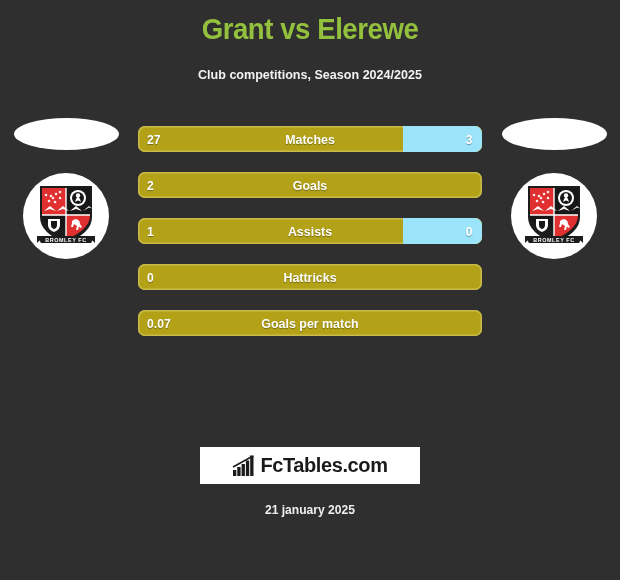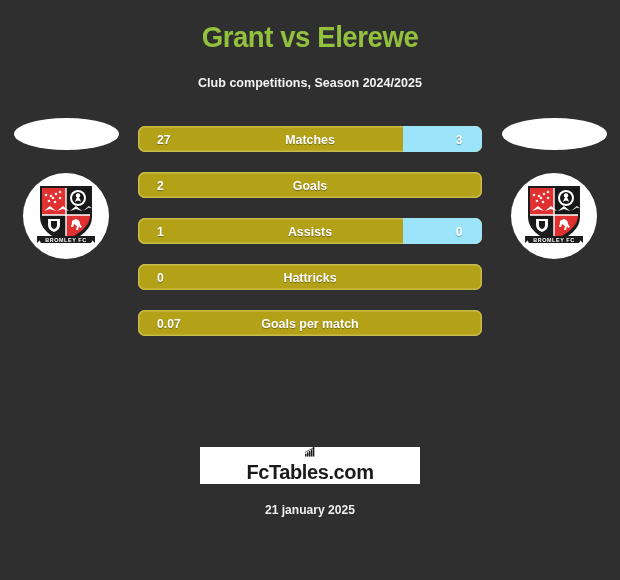--- a/index.html
+++ b/index.html
@@ -11,21 +11,21 @@
     height: 580px;
     background: #2f2f2f;
     font-family: "Liberation Sans", sans-serif;
     overflow: hidden;
     position: relative;
   }
 
   
   .header {
     text-align: center;
-    padding-top: 20px;
+    padding-top: 12px;
   }
   .title {
     color: #93c13e;
     font-size: 30px;
     font-weight: bold;
     letter-spacing: -0.5px;
     line-height: 34px;
     transform: scaleX(0.92);
     transform-origin: center;
     white-space: nowrap;
@@ -95,21 +95,21 @@
     right: 0;
     height: 100%;
     background: #9be4f9;
   }
   .stat-inner {
     position: absolute;
     inset: 0;
     display: flex;
     align-items: center;
     justify-content: space-between;
-    padding: 0 19px;
+    padding: 0 9px;
     box-sizing: border-box;
   }
   .val {
     color: #ffffff;
     font-size: 13.5px;
     font-weight: bold;
     transform: scaleX(0.9);
     transform-origin: left center;
     white-space: nowrap;
     text-shadow: 0 1px 1px rgba(0,0,0,.35);
@@ -138,21 +138,20 @@
     position: absolute;
     left: 200px;
     top: 447px;
     width: 220px;
     height: 37px;
     background: #ffffff;
     display: flex;
     align-items: center;
     justify-content: center;
     gap: 4px;
-    flex-direction: column;
   }
   .logo-text {
     color: #1a1a1a;
     font-size: 20px;
     font-weight: bold;
     letter-spacing: -0.4px;
     white-space: nowrap;
   }
   .footer-date {
     position: absolute;

